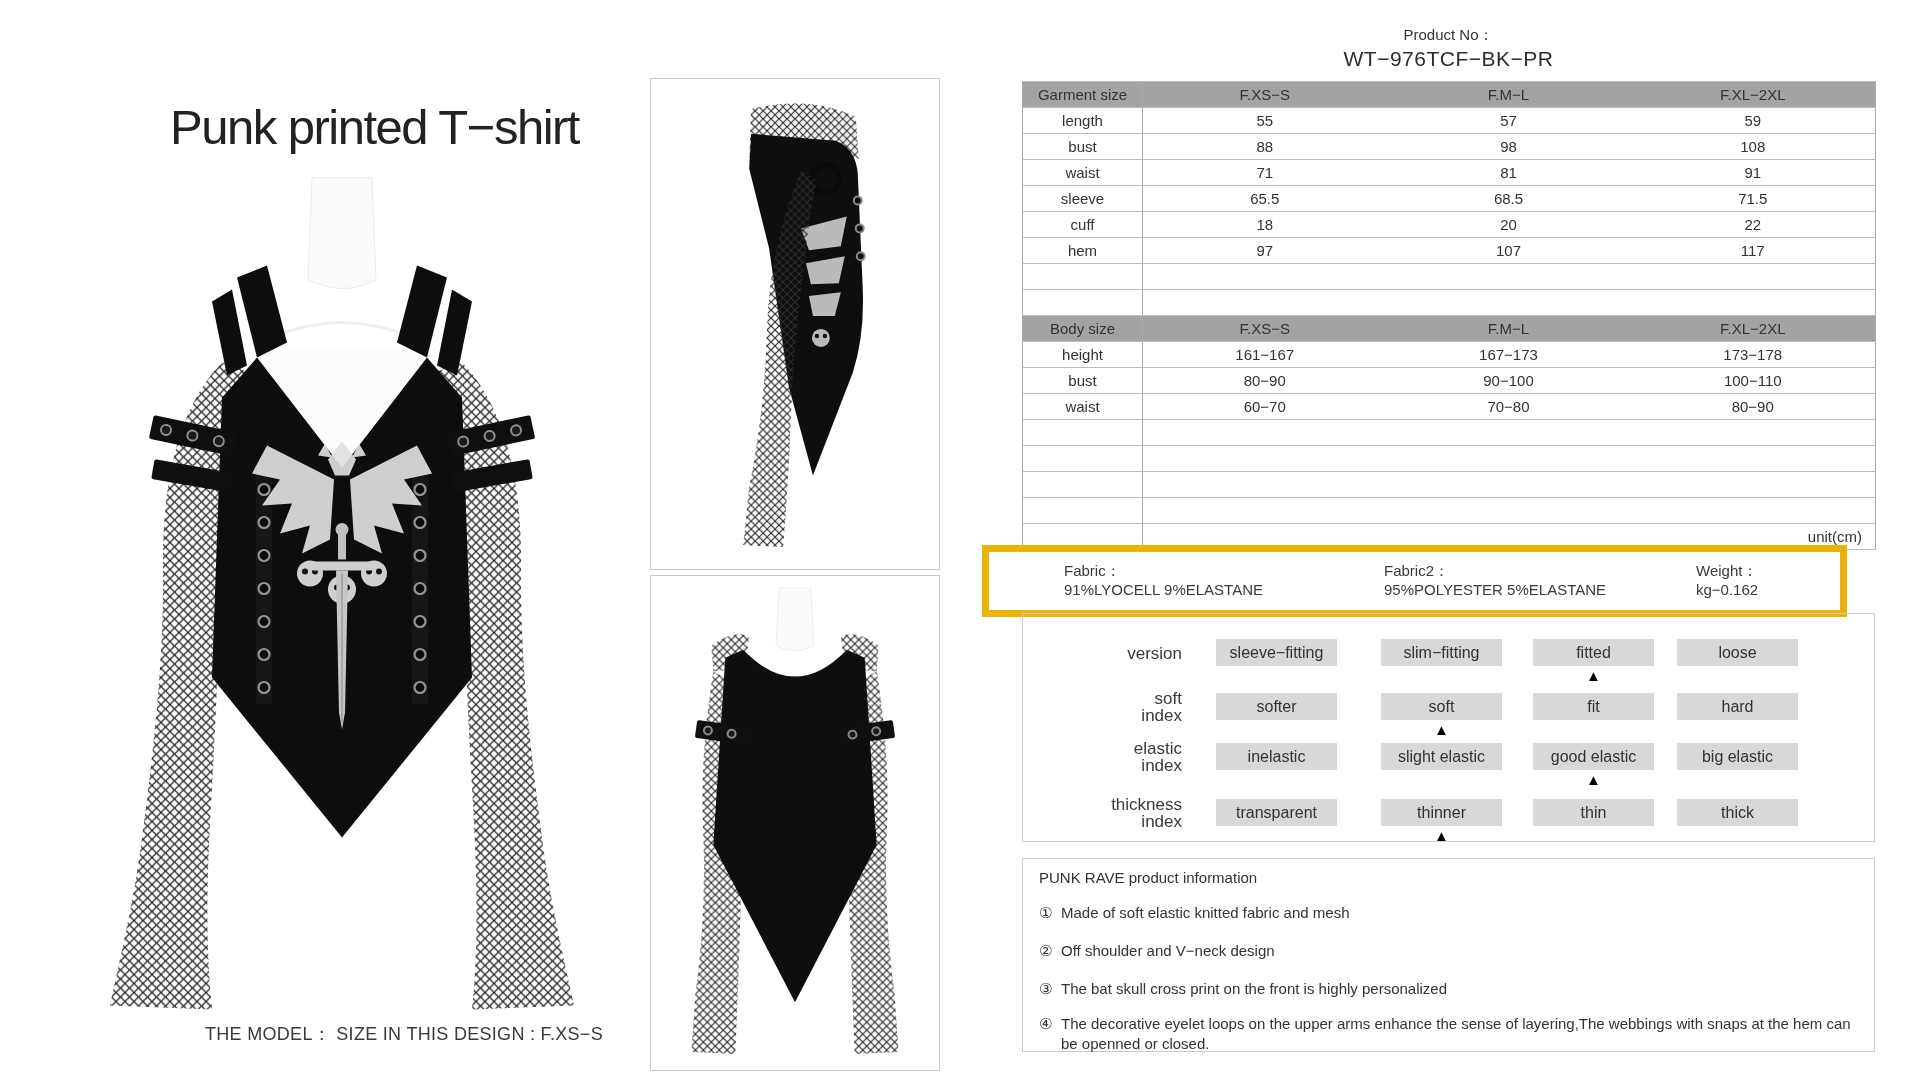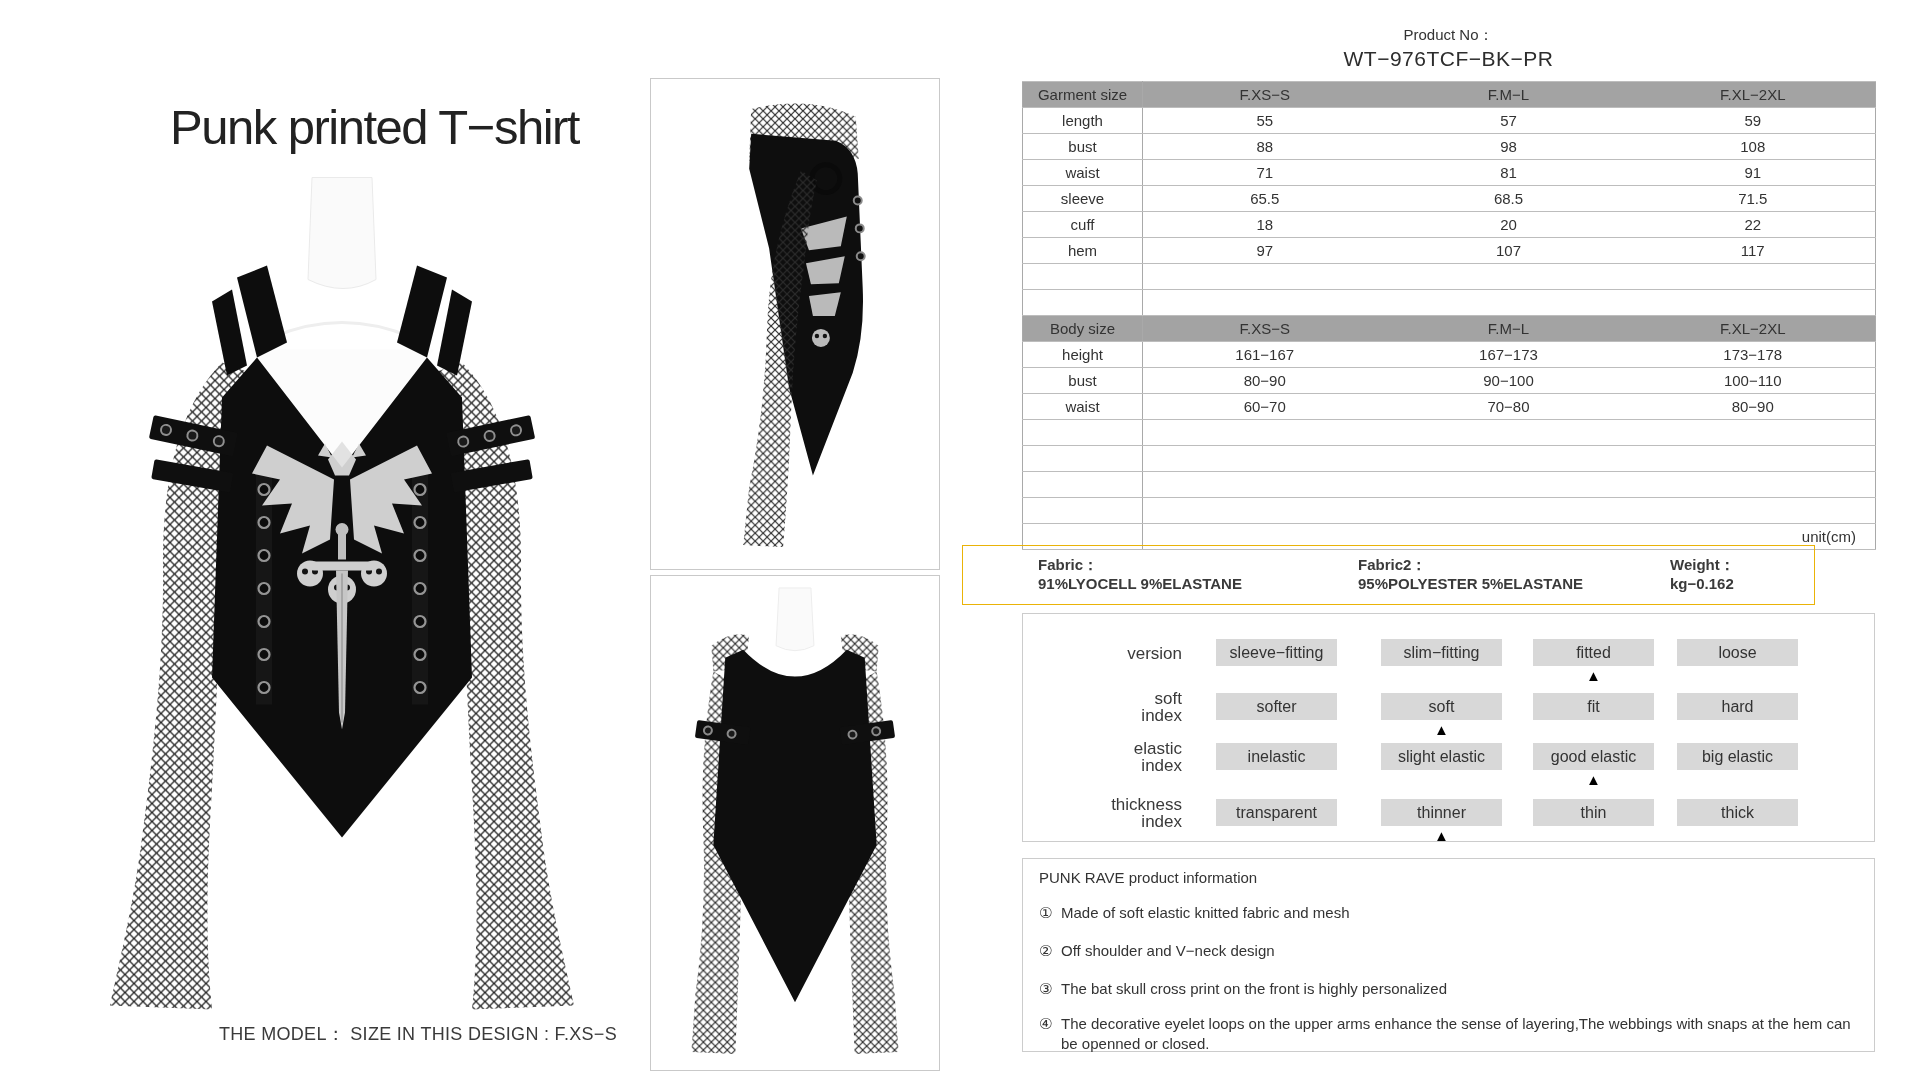--- a/index.html
+++ b/index.html
@@ -2,45 +2,45 @@
 <html><head>
 <meta charset="utf-8">
 <style>
   html,body{margin:0;padding:0;background:#ffffff;}
   .page{position:relative;width:1920px;height:1080px;background:#fff;overflow:hidden;
         font-family:"Liberation Sans","DejaVu Sans",sans-serif;color:#333;}
 
   
   .title{position:absolute;left:170px;top:72px;font-size:49px;font-weight:400;
          letter-spacing:-1.5px;color:#222;margin-top:27px;}
-  .model-note{position:absolute;left:219px;top:1022px;font-size:18px;color:#3a3a3a;letter-spacing:.3px;}
+  .model-note{position:absolute;left:205px;top:1022px;font-size:18px;color:#3a3a3a;letter-spacing:.3px;}
   .main-photo{position:absolute;left:62px;top:135px;width:560px;height:910px;}
 
   
   .frame{position:absolute;width:288px;border:1px solid #c9c9c9;background:#fff;}
   .frame.side{left:650px;top:78px;height:490px;}
   .frame.back{left:650px;top:575px;height:494px;}
   .frame svg{display:block;}
 
   
   .prod-no{position:absolute;left:1022px;top:26px;width:853px;text-align:center;}
   .prod-no .lab{font-size:15px;color:#333;}
   .prod-no .val{font-size:21px;color:#2d2d2d;margin-top:2px;letter-spacing:.5px;}
 
   
   table.size-table{position:absolute;left:1022px;top:81px;width:853px;border-collapse:collapse;
         table-layout:fixed;font-size:15px;color:#333;border:1px solid #a9a9a9;}
   table.size-table td{height:25px;padding:0;text-align:center;border-top:1px solid #bdbdbd;
         border-bottom:1px solid #bdbdbd;white-space:nowrap;overflow:hidden;}
   table.size-table td.lbl{border-right:1px solid #a9a9a9;}
   table.size-table tr.hdr td{background:#a3a3a3;}
-  table.size-table td.unit{text-align:right;padding-right:19px;}
-
-  
-  .fabric-box{position:absolute;left:962px;top:545px;width:851px;height:58px;border:1px solid #eab308;font-weight:bold;}
+  table.size-table td.unit{text-align:right;padding-right:13px;}
+
+  
+  .fabric-box{position:absolute;left:982px;top:545px;width:851px;height:58px;border:7px solid #eab308;}
   .fabric-col{position:absolute;top:9px;font-size:15px;line-height:19px;color:#3a3a3a;}
   .fabric-col.f1{left:75px;} .fabric-col.f2{left:395px;} .fabric-col.f3{left:707px;}
 
   
   .index-box{position:absolute;left:1022px;top:613px;width:851px;height:227px;border:1px solid #cccccc;}
   .idx-row{position:absolute;left:0;width:100%;height:28px;}
   .idx-label{position:absolute;right:692px;top:50%;transform:translateY(-50%);
         font-size:17px;color:#3a3a3a;text-align:right;white-space:pre-line;line-height:17px;}
   .chip-cell{position:absolute;top:0;width:121px;}
   .chip{height:27px;line-height:27px;background:#d8d8d8;text-align:center;font-size:16px;color:#333;}

